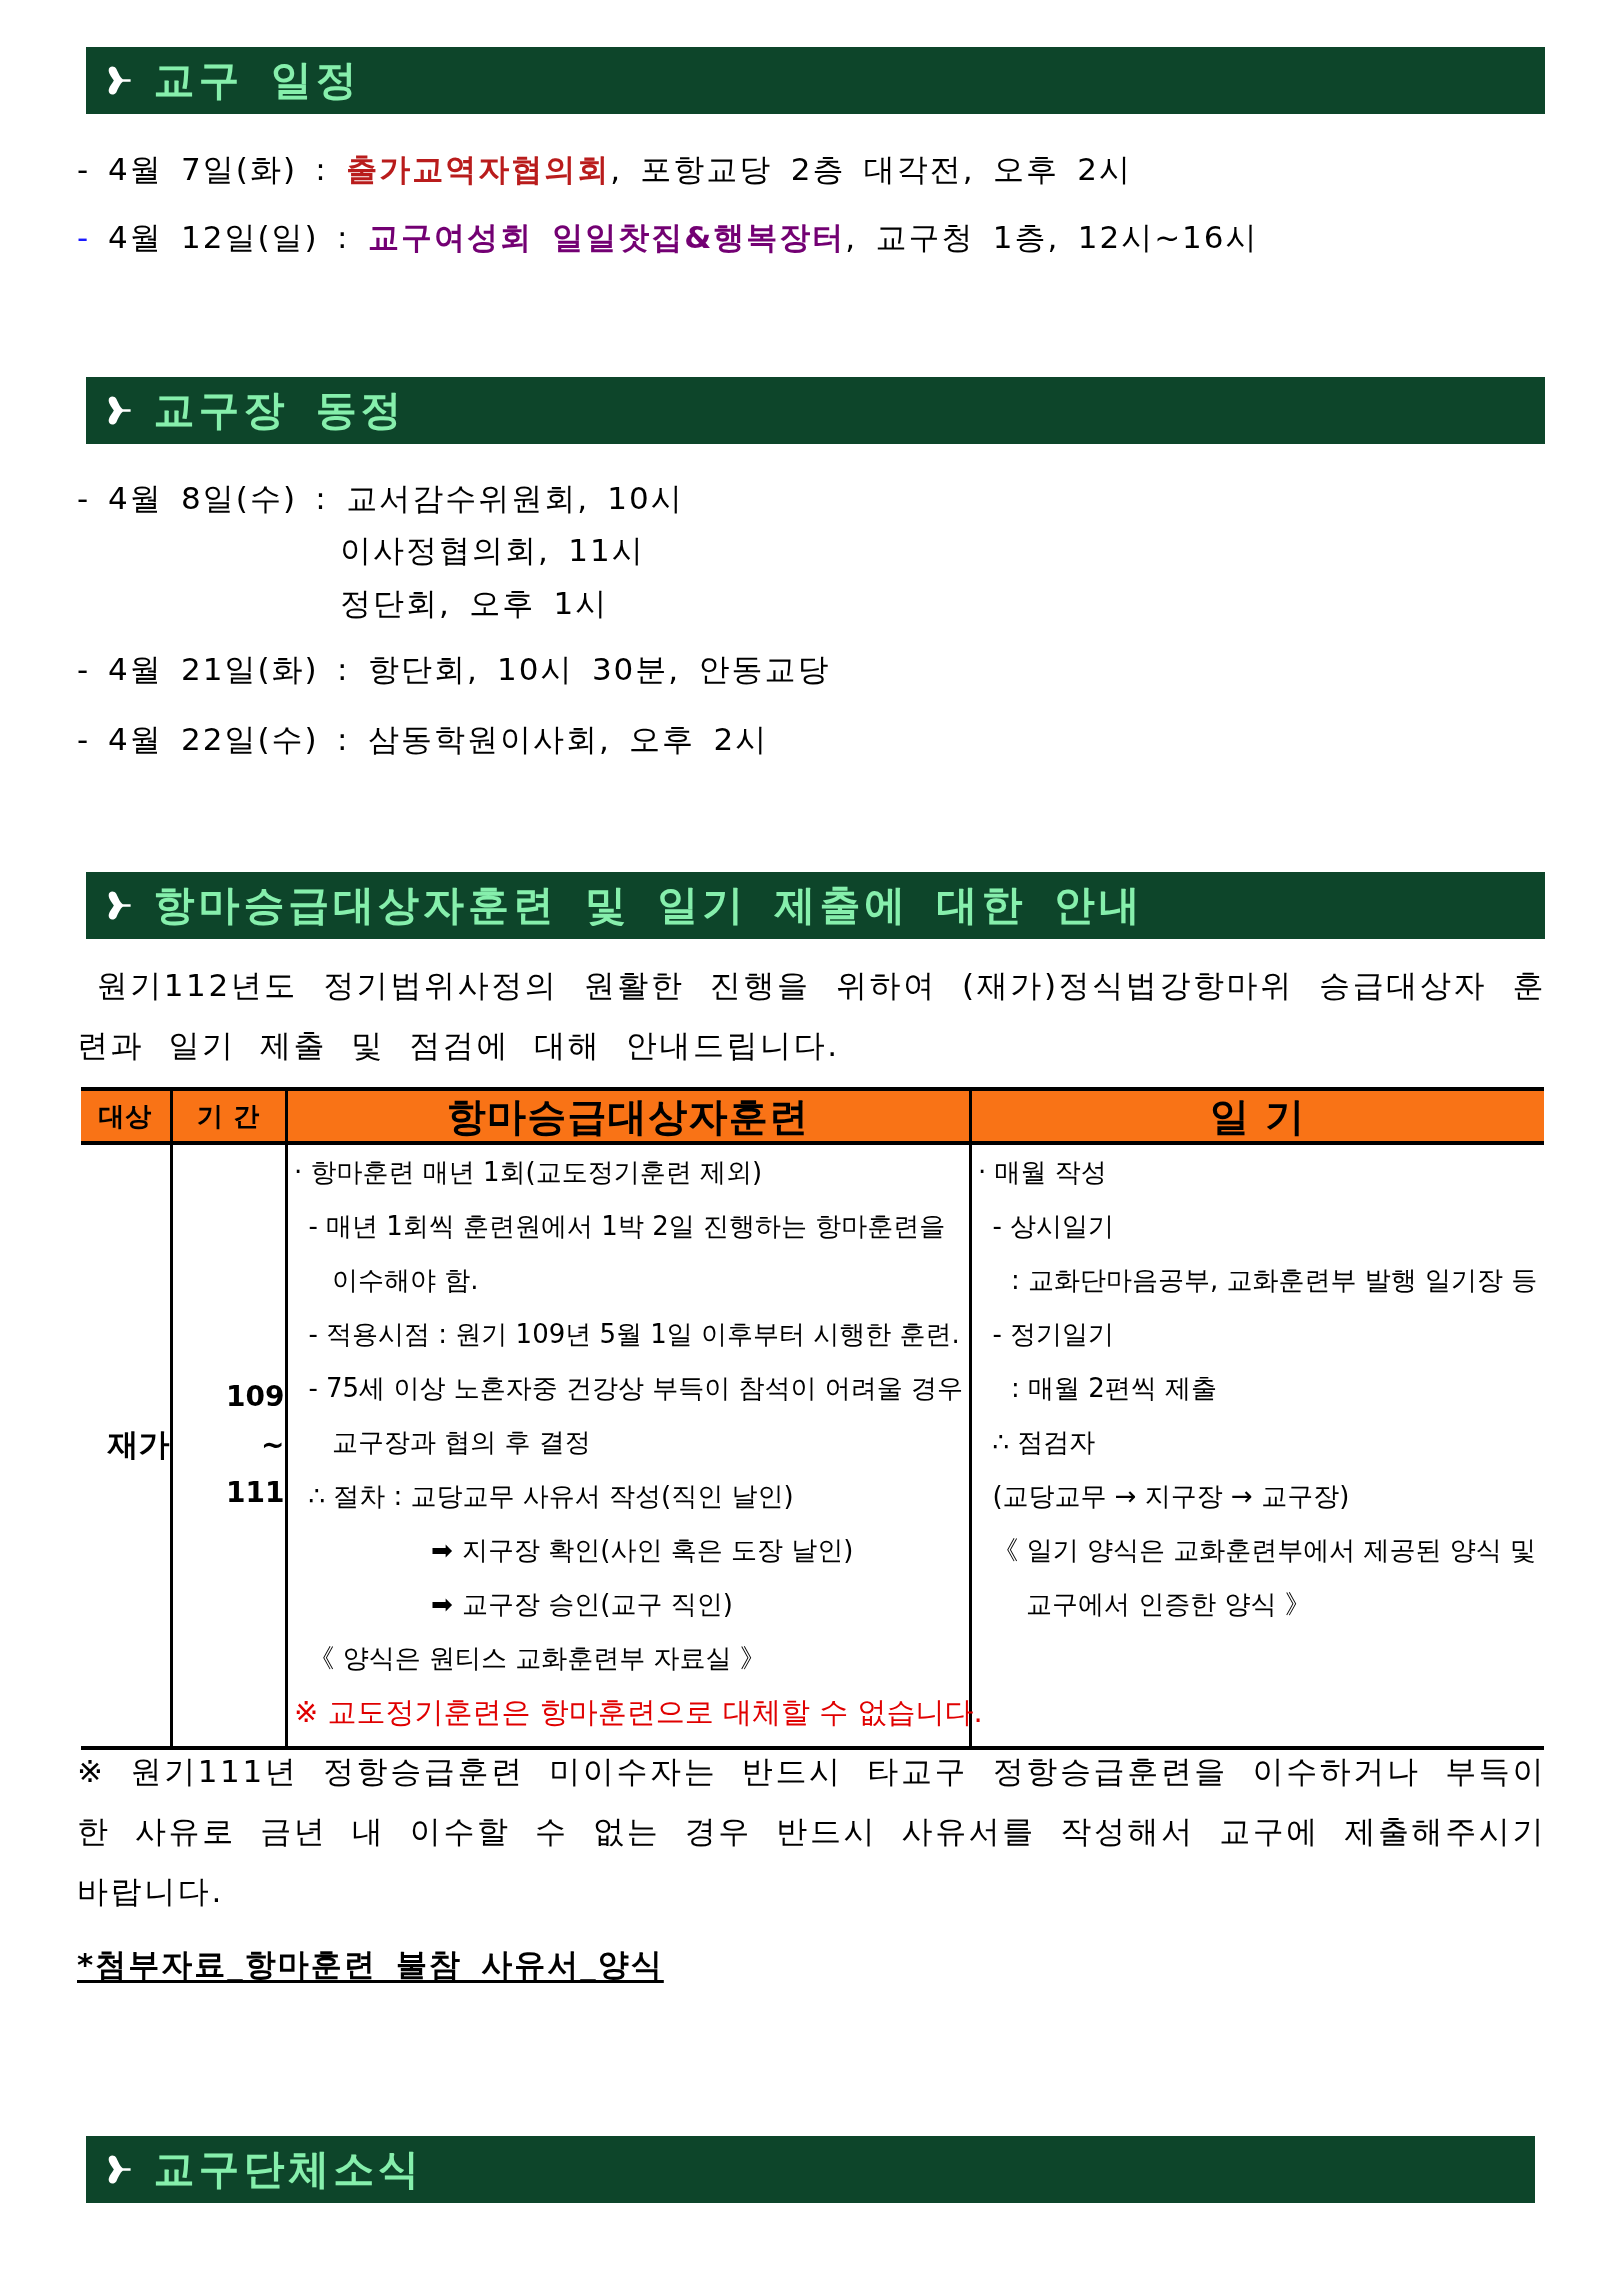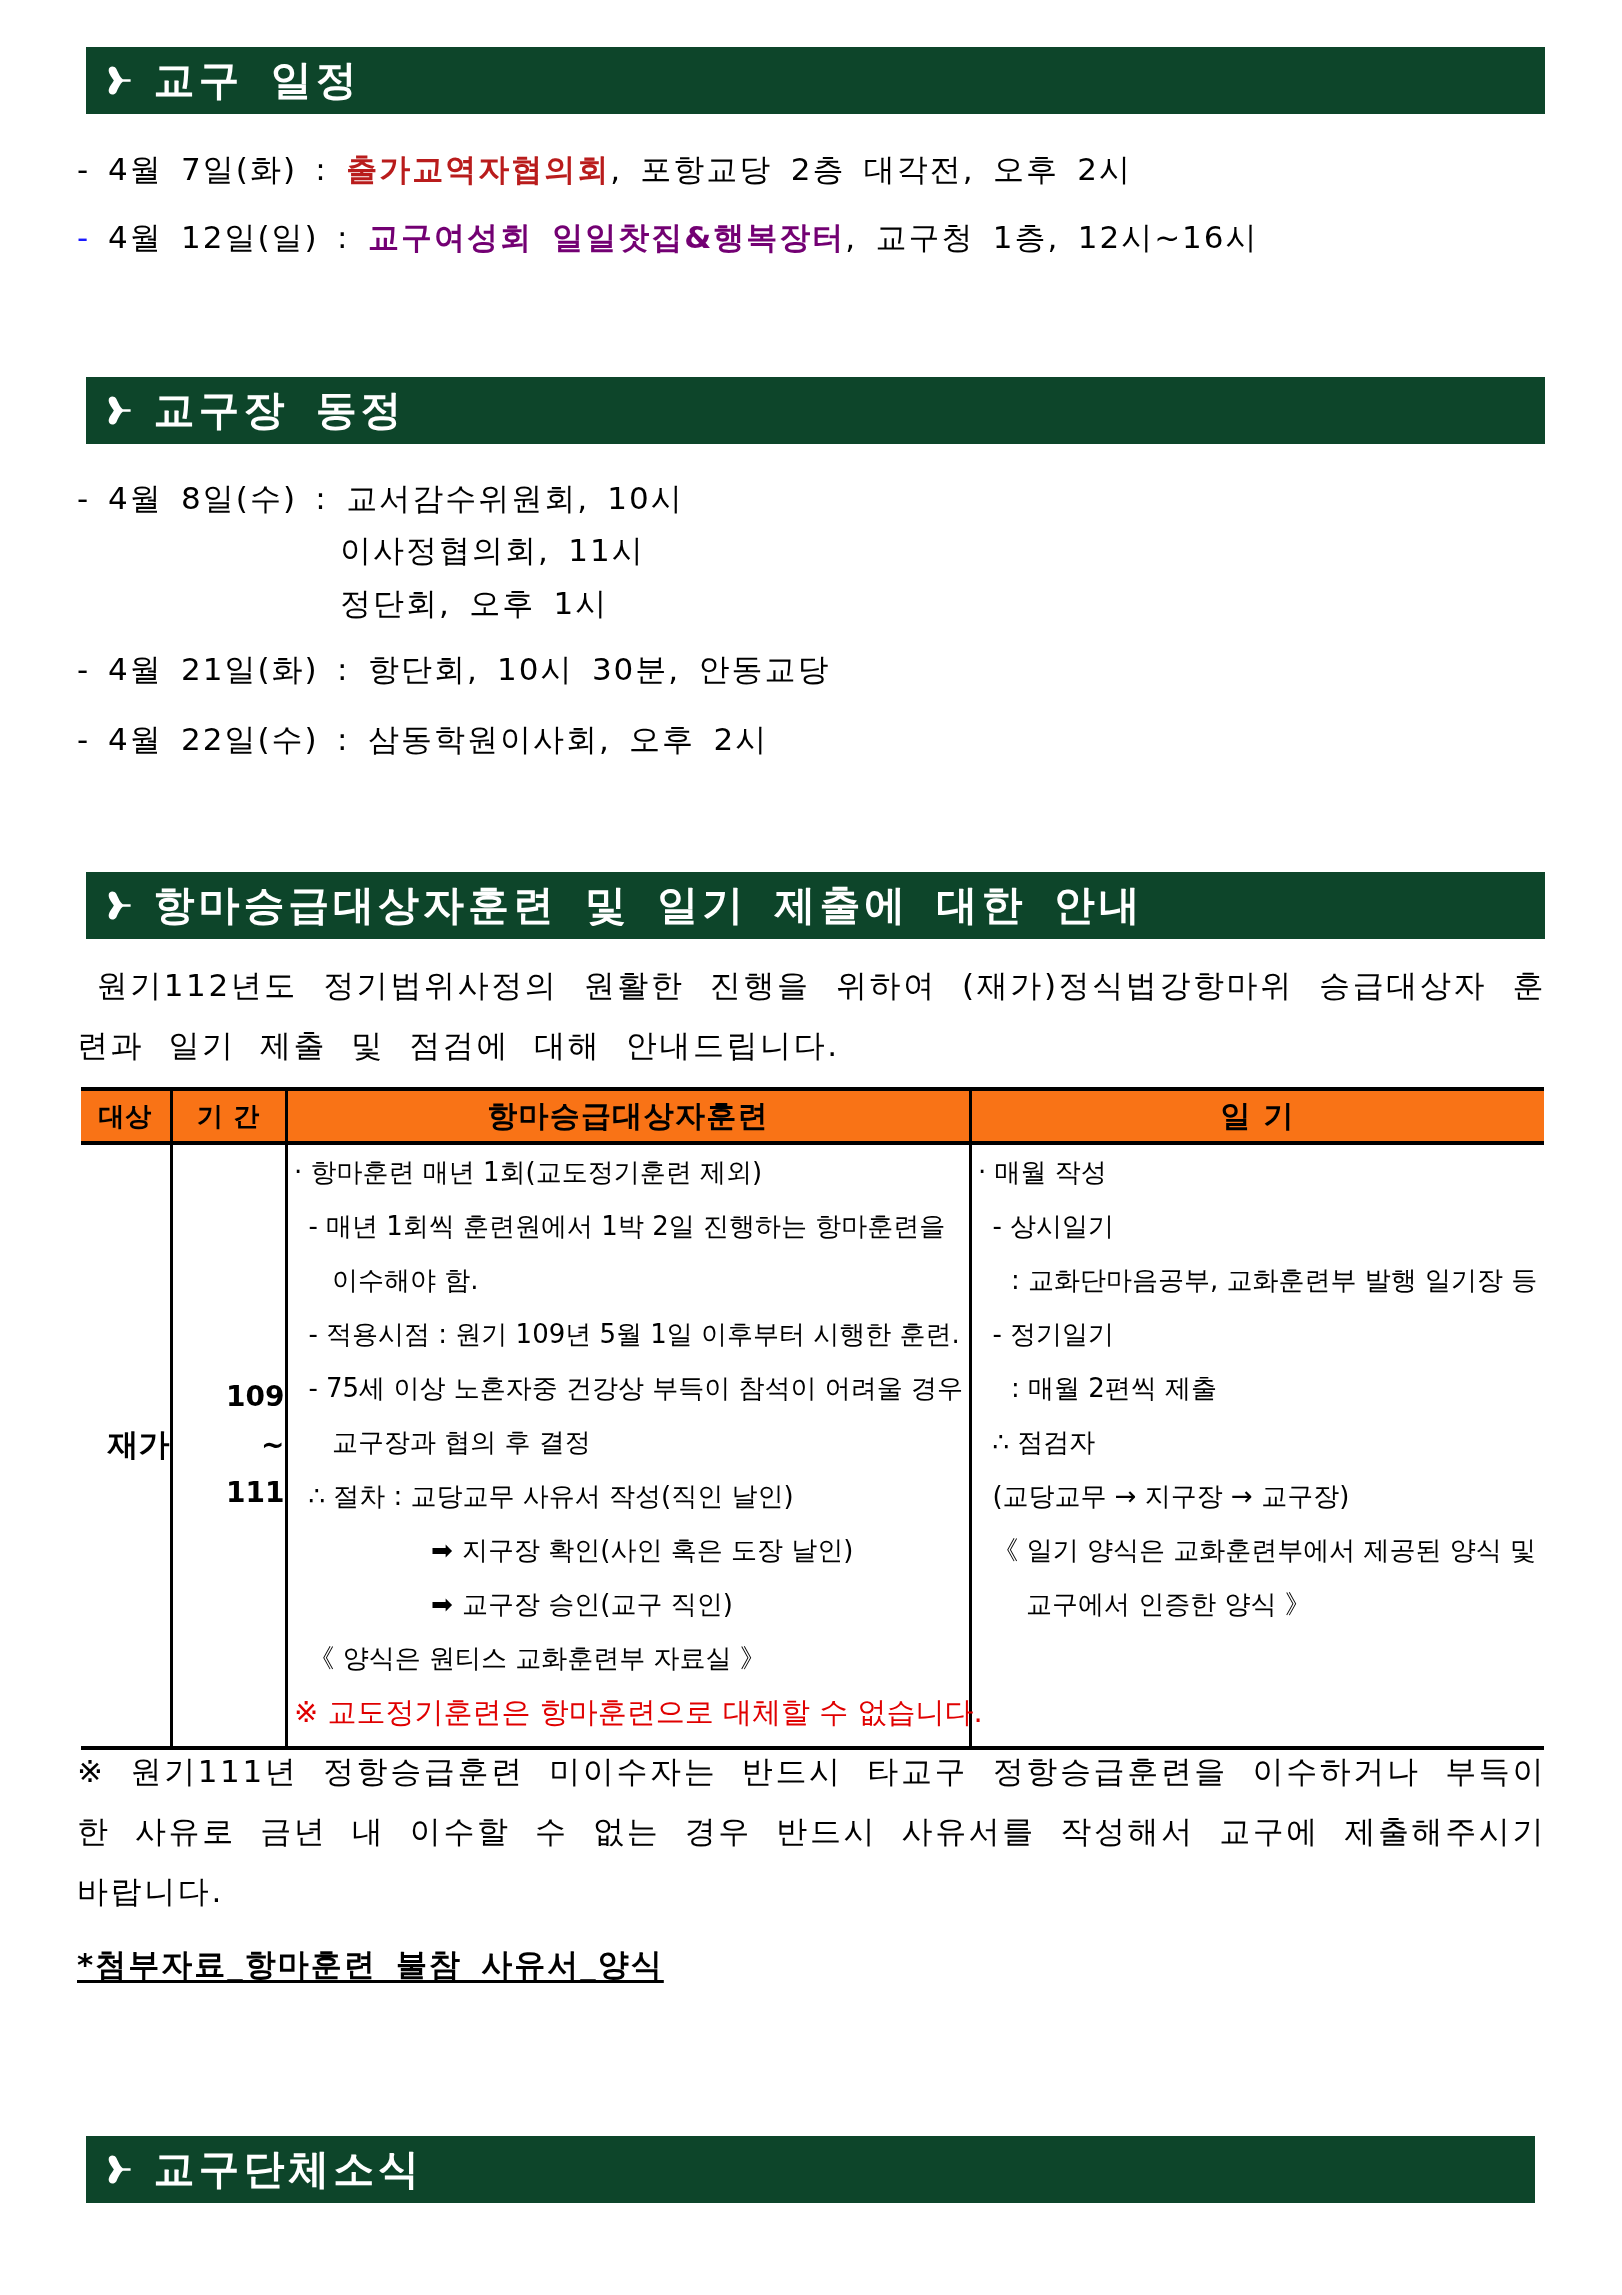--- a/index.html
+++ b/index.html
@@ -24,21 +24,21 @@
       align-items: center;
       padding-left: 19.6px;
     }
     .section-bar .bullet {
       width: 26px; height: 31px;
       display: inline-block;
       margin-right: 22px;
       flex: 0 0 auto;
     }
     .section-bar .title {
-      color: #ffffff;
+      color: #86efac;
       font-weight: bold;
       font-size: 41px;
       letter-spacing: 3.9px;
       word-spacing: 9.2px;
       line-height: 1;
       white-space: nowrap;
     }
 
     
     .line {
@@ -102,21 +102,21 @@
     .tbl tbody tr { border-bottom: 4.6px solid #000; }
     .tbl th {
       background: #f97316;
       height: 54px;
       font-weight: bold;
       text-align: center;
       vertical-align: middle;
       line-height: 1;
     }
     .tbl th.small { font-size: 26px; letter-spacing: 0.7px; }
-    .tbl th.big { font-size: 30px; letter-spacing: 1.3px; }
+    .tbl th.big { font-size: 39px; letter-spacing: 1.3px; }
     .tbl td { vertical-align: top; }
     .tbl td.target {
       vertical-align: middle;
       text-align: right;
       font-weight: bold;
       font-size: 31px;
     }
     .tbl td.period {
       vertical-align: middle;
       text-align: right;

